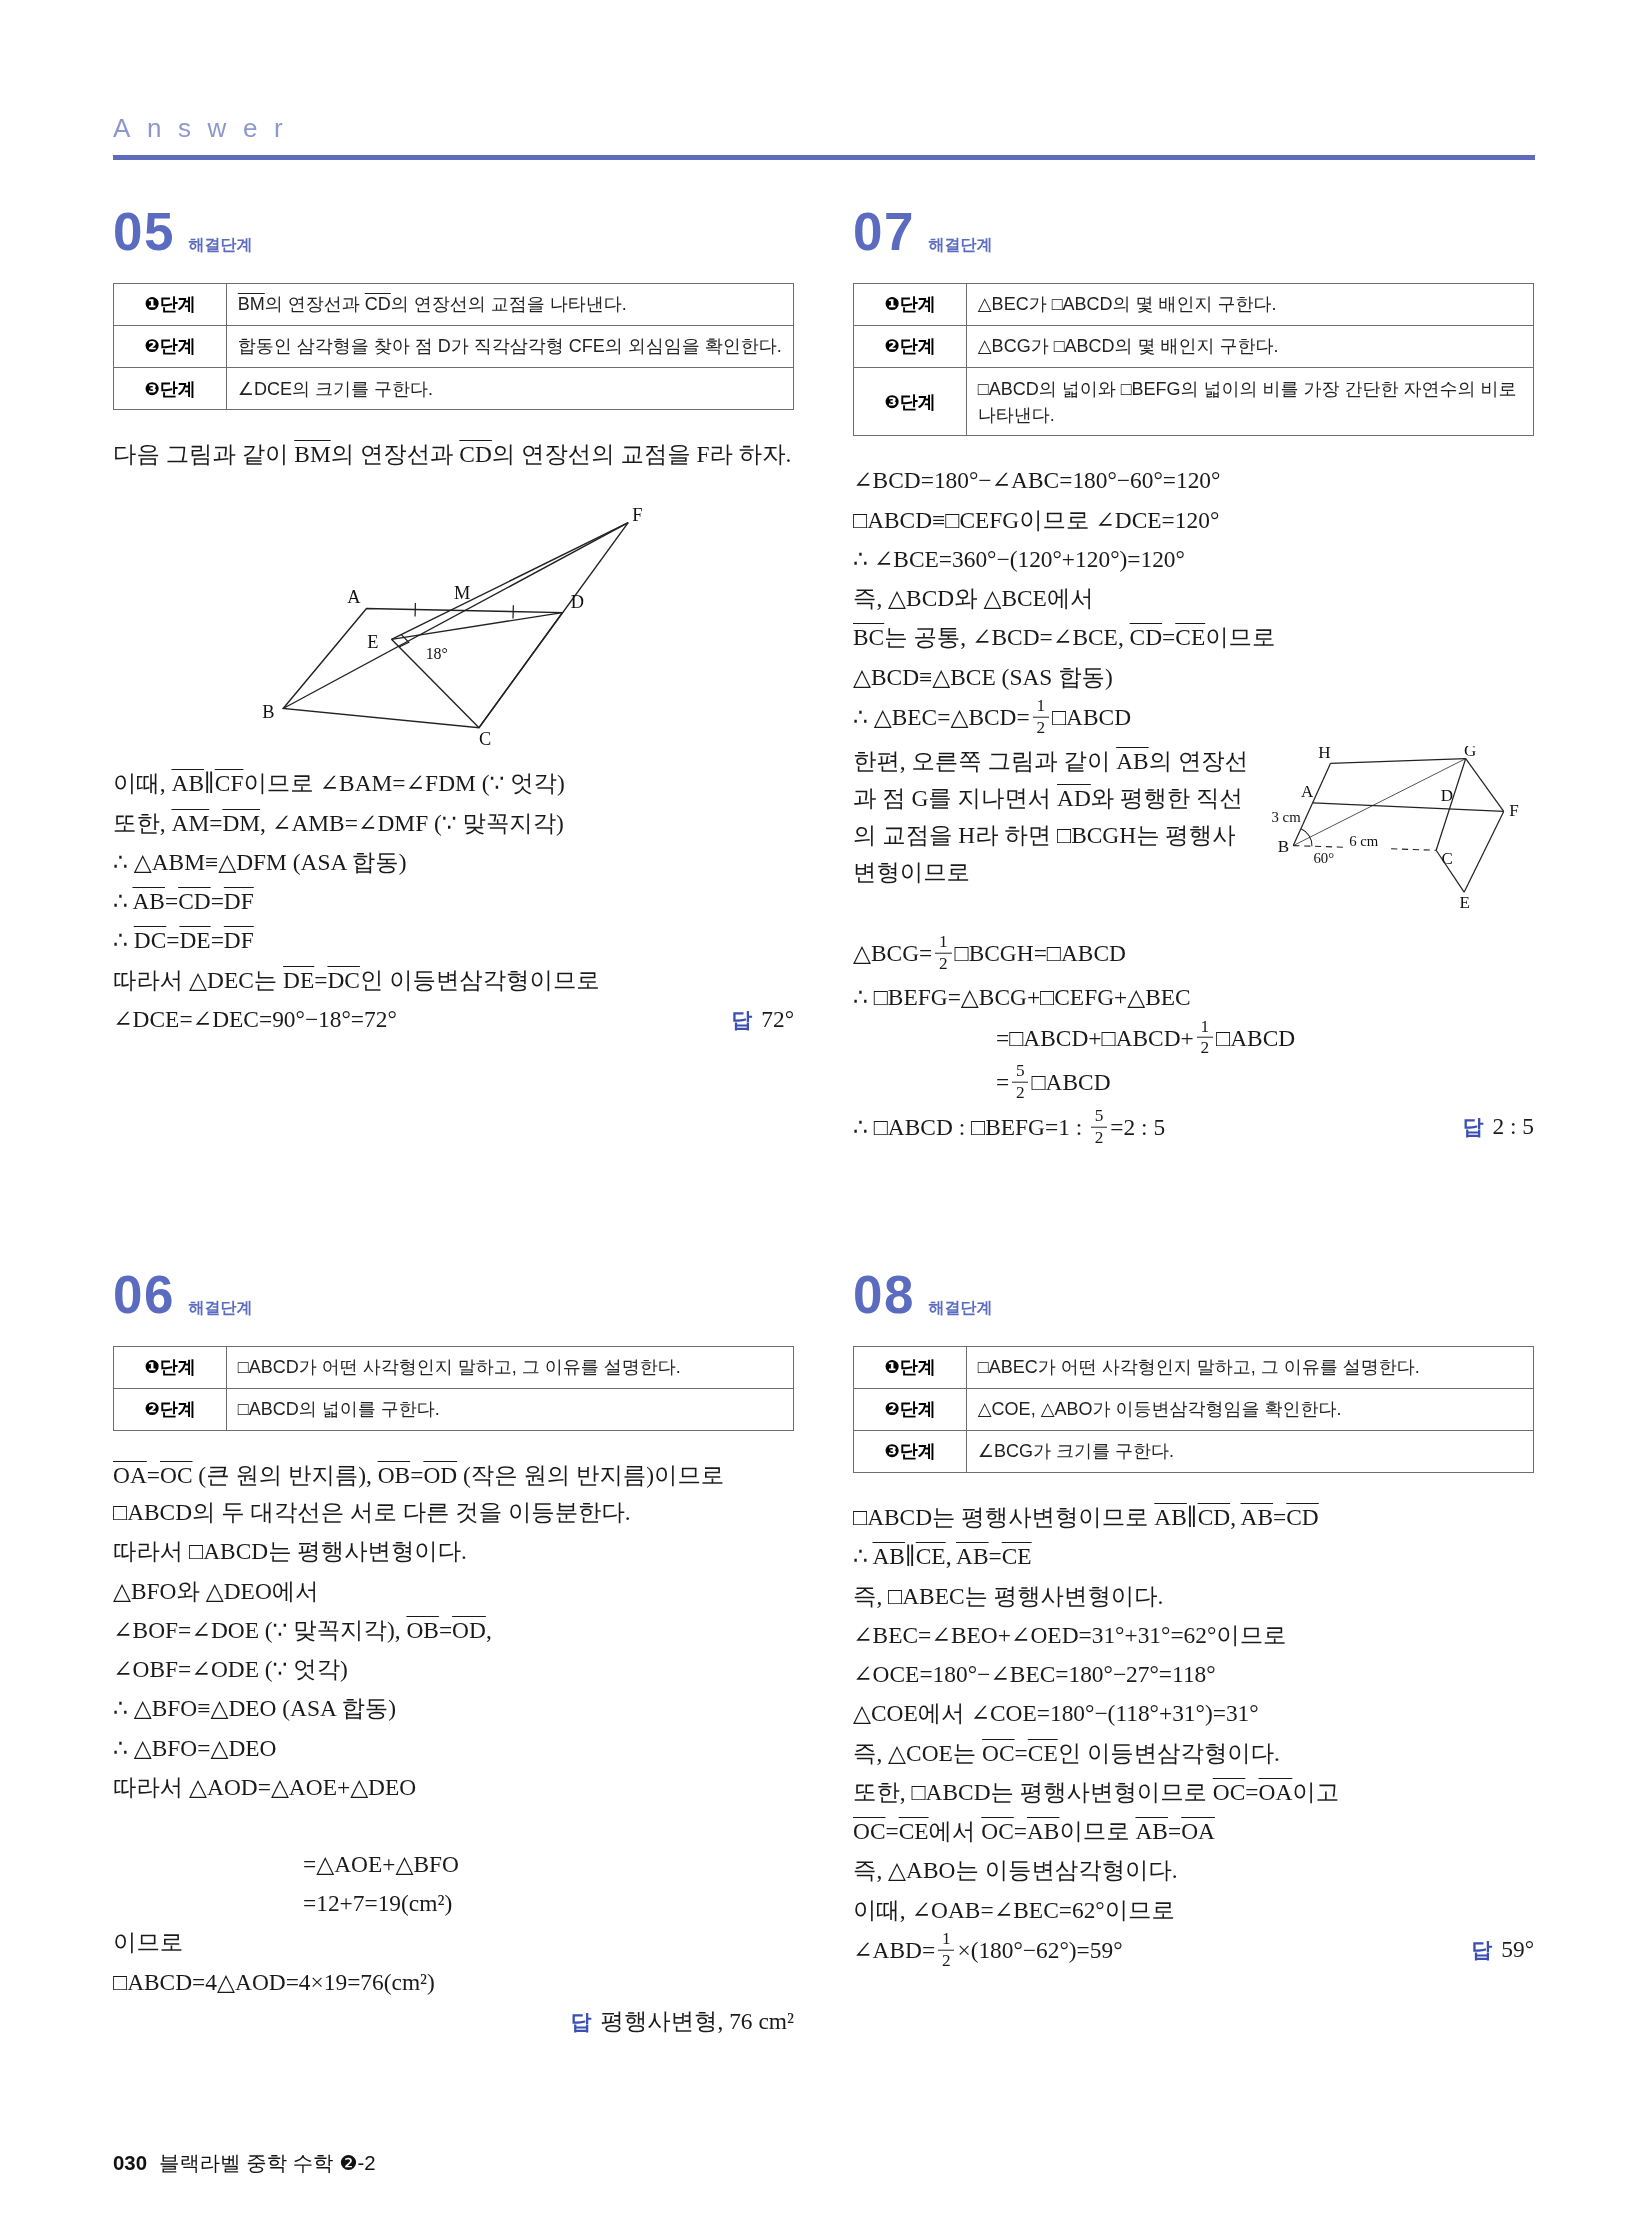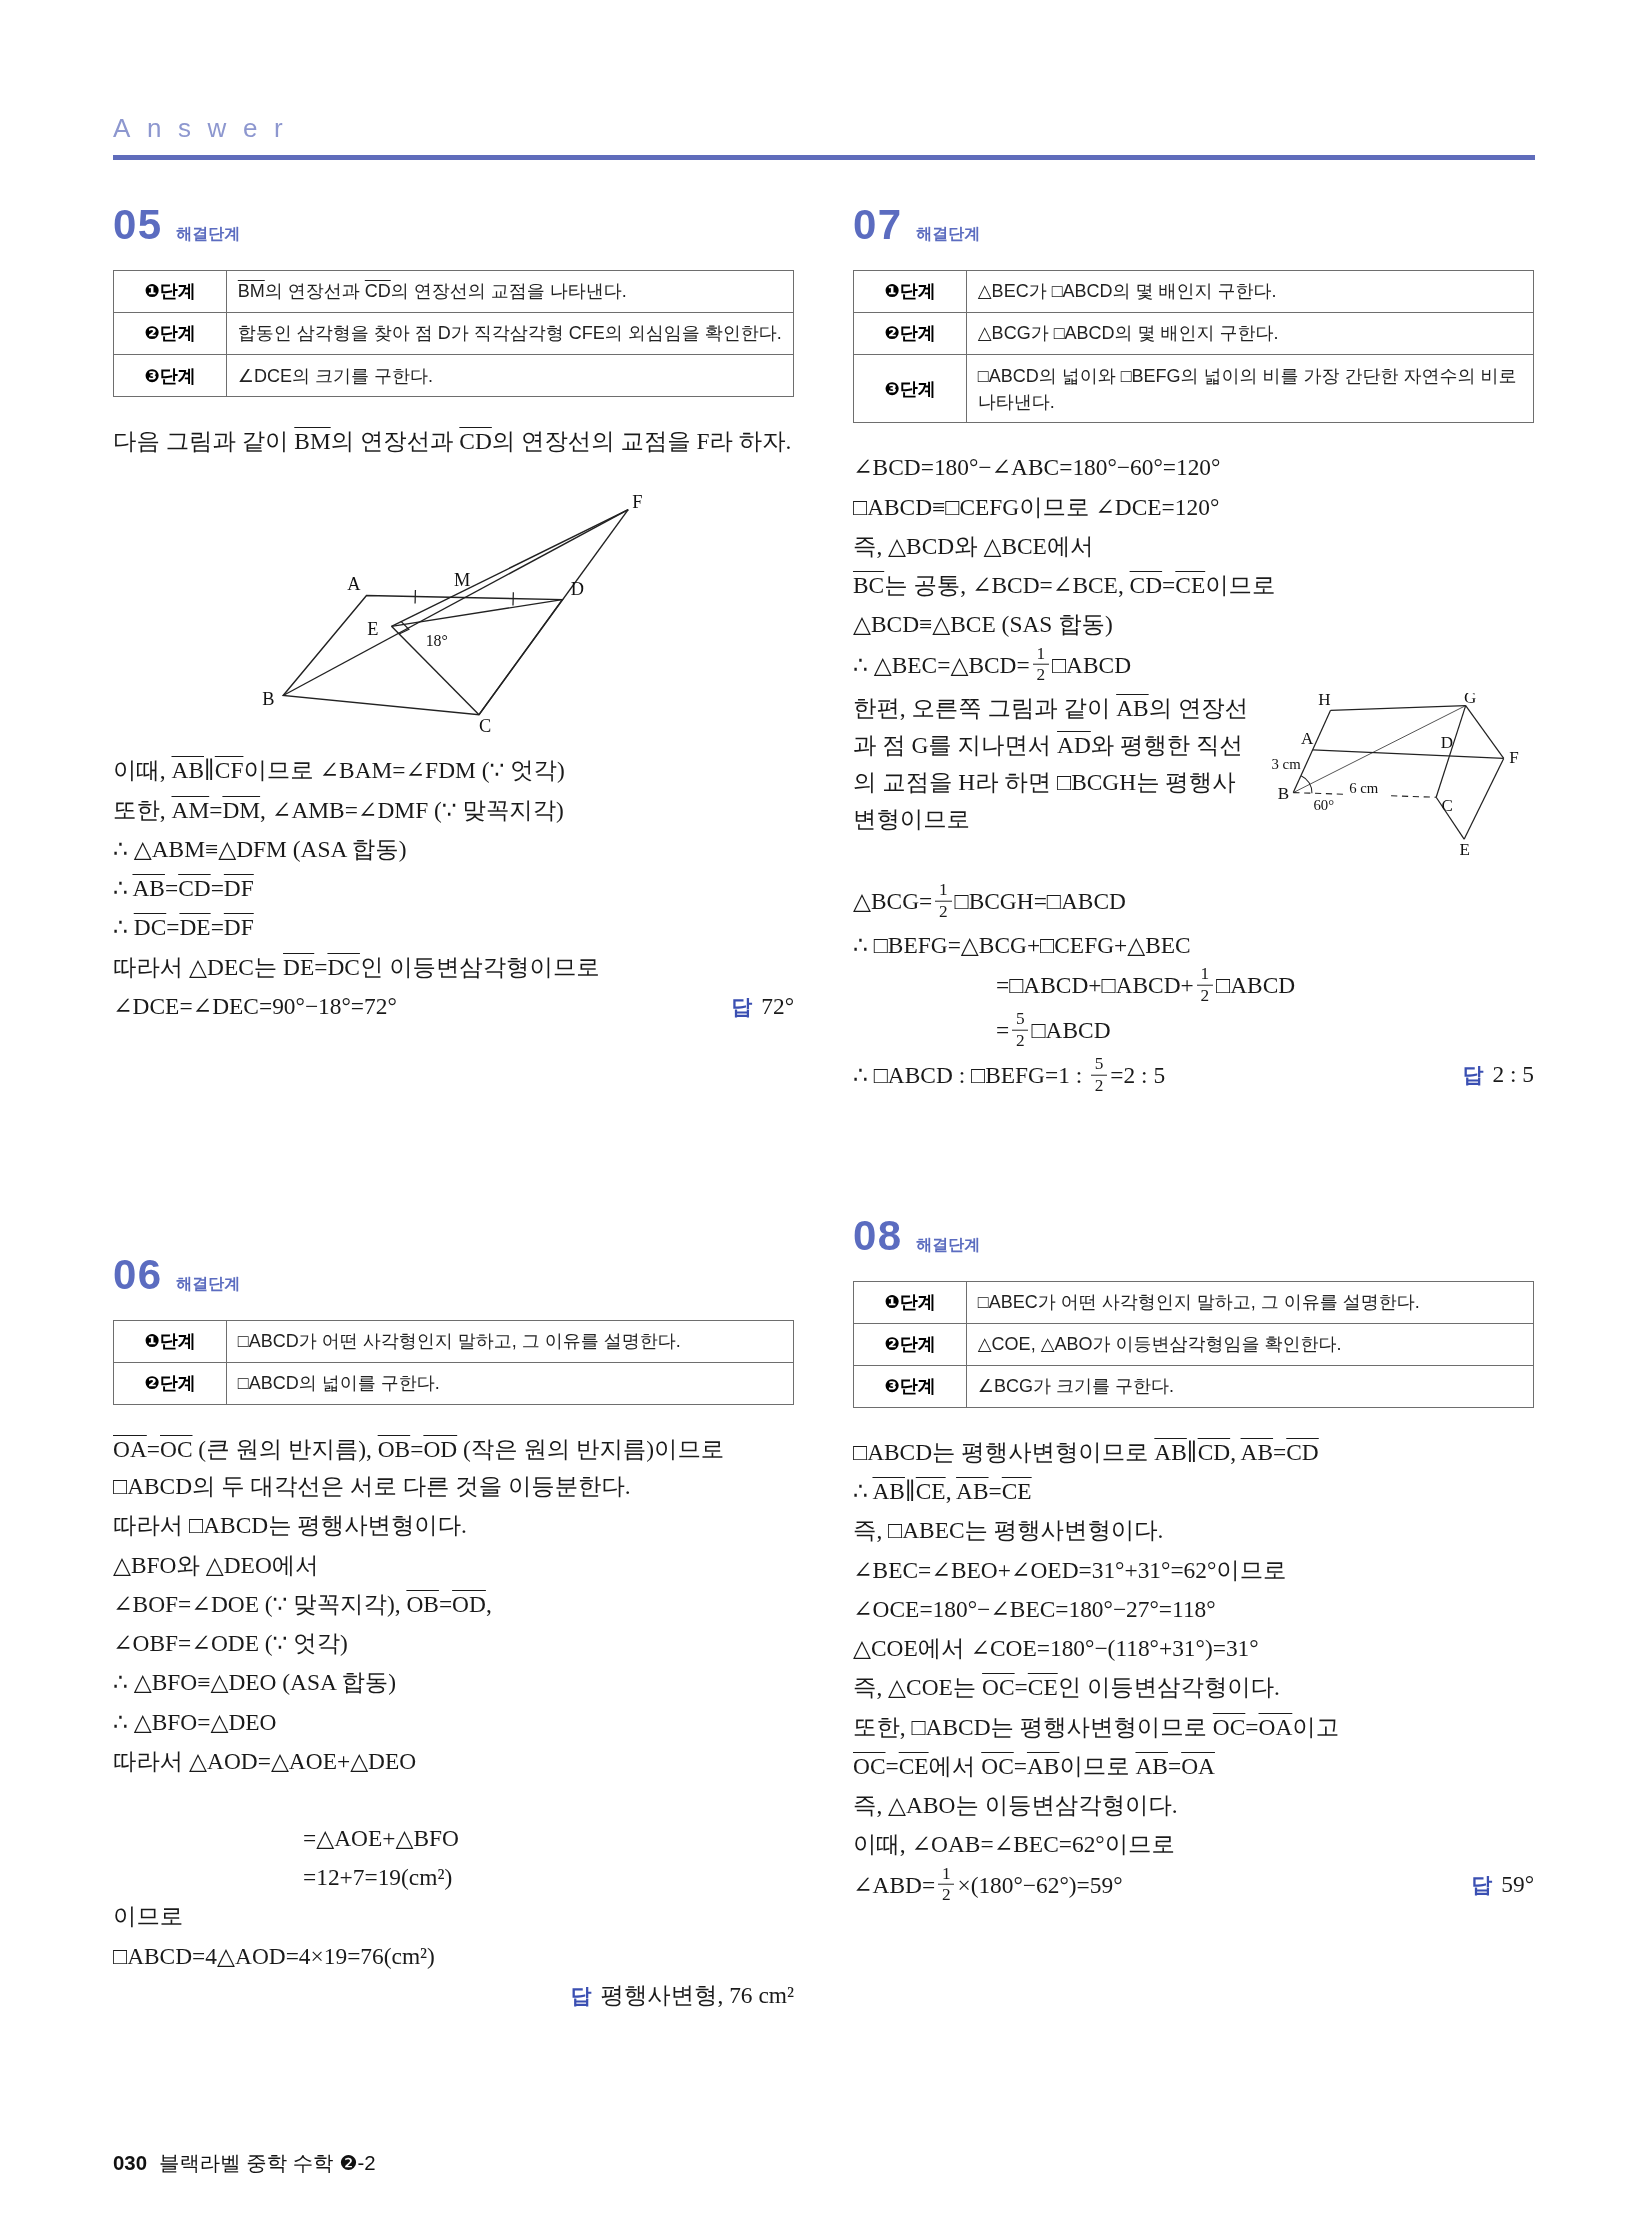--- a/index.html
+++ b/index.html
@@ -6,21 +6,21 @@
   .page{position:relative;width:1646px;height:2227px;background:#ffffff;overflow:hidden;
         font-family:"Liberation Serif","DejaVu Serif",serif;color:#1a1a1a;}
   .content{position:absolute;left:113px;top:113px;width:1422px;}
   .ans-title{font-family:"Liberation Sans","DejaVu Sans",sans-serif;font-size:26px;
              letter-spacing:16.6px;color:#8d97cf;}
   .head-rule{height:5.3px;background:#5f6cbb;margin-top:10.6px;}
   .cols{display:flex;gap:59px;margin-top:41px;}
   .col{width:681px;}
 
   .prob-head{display:flex;align-items:baseline;gap:13.6px;margin-bottom:21px;}
-  .prob-num{font-family:"Liberation Sans","DejaVu Sans",sans-serif;font-size:42px;
+  .prob-num{font-family:"Liberation Sans","DejaVu Sans",sans-serif;font-size:53px;
             font-weight:700;color:#5b6cc0;letter-spacing:1.5px;}
   .prob-steps-label{font-family:Liberation Serif, serif;font-size:16px;
             font-weight:700;color:#5b6cc0;}
 
   table.steps{width:100%;border-collapse:collapse;border:1.5px solid #3c3c3c;margin-bottom:26px;
             font-family:"Liberation Sans","DejaVu Sans",sans-serif;}
   table.steps td{border:0.8px solid #6e6e6e;font-size:18px;padding:7.5px 10.6px;line-height:1.45;color:#222;}
   table.steps td.stepl{width:91px;text-align:center;font-weight:700;white-space:nowrap;color:#000;}
 
   .sbody{font-size:23.4px;line-height:1.58;}
@@ -185,20 +185,21 @@
                 <tr>
                   <td class="stepl">❸단계</td>
                   <td class="stept">□ABCD의 넓이와 □BEFG의 넓이의 비를 가장 간단한 자연수의 비로 나타낸다.</td>
                 </tr>
               </tbody>
           </table>
           <div class="sbody">
             <div>
                 <div class="sline">∠BCD=180°−∠ABC=180°−60°=120°</div>
                 <div class="sline">□ABCD≡□CEFG이므로 ∠DCE=120°</div>
+                <div class="sline">∴ ∠BCE=360°−(120°+120°)=120°</div>
                 <div class="sline">즉, △BCD와 △BCE에서</div>
                 <div class="sline"><span class="ov">BC</span>는 공통, ∠BCD=∠BCE, <span class="ov">CD</span>=<span class="ov">CE</span>이므로</div>
                 <div class="sline">△BCD≡△BCE (SAS 합동)</div>
                 <div class="sline">∴ △BEC=△BCD=<span class="frac">
                     <span class="fn">1</span>
                     <span class="fd">2</span>
                   </span>□ABCD</div>
               </div>
 
             <div class="figwrap">

